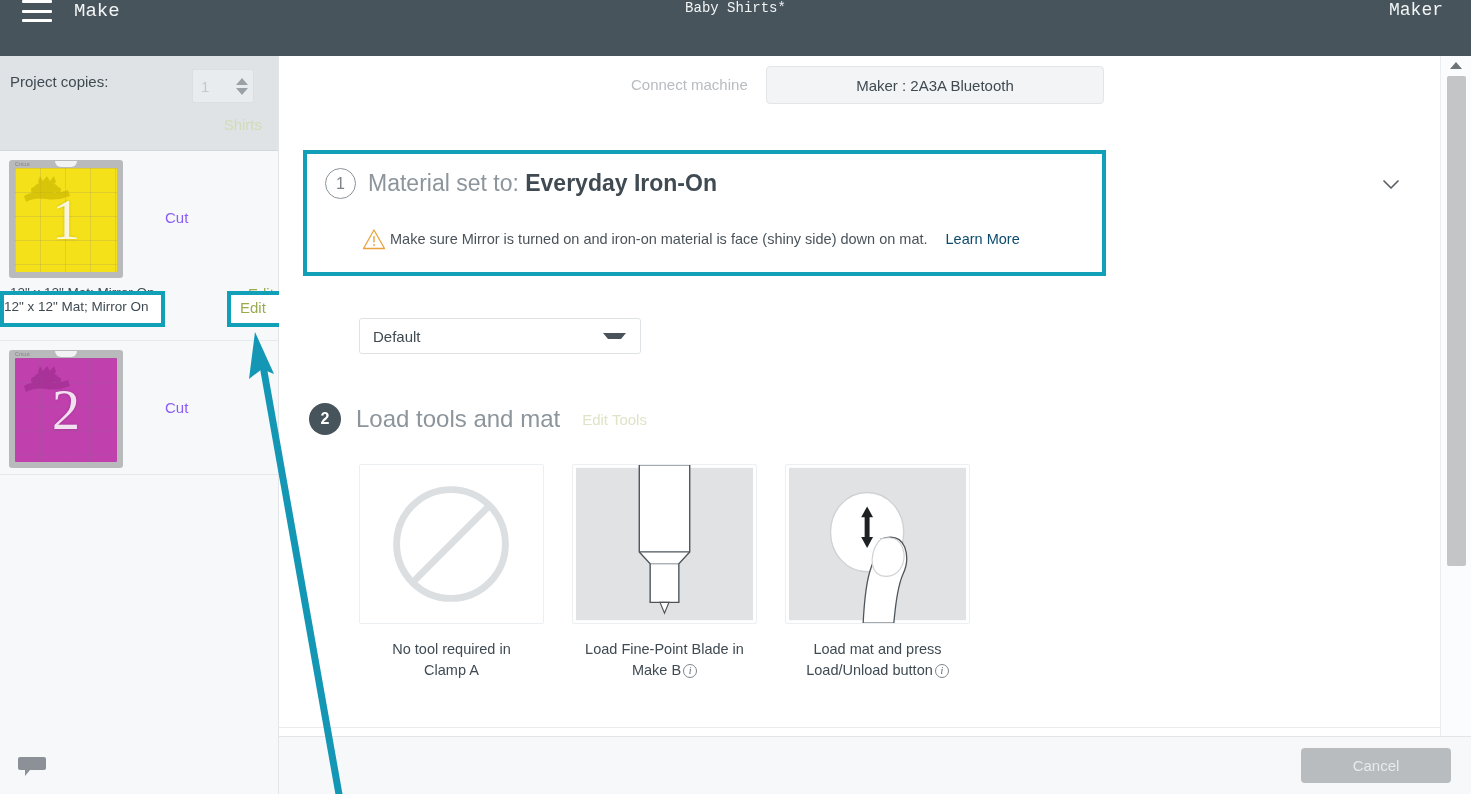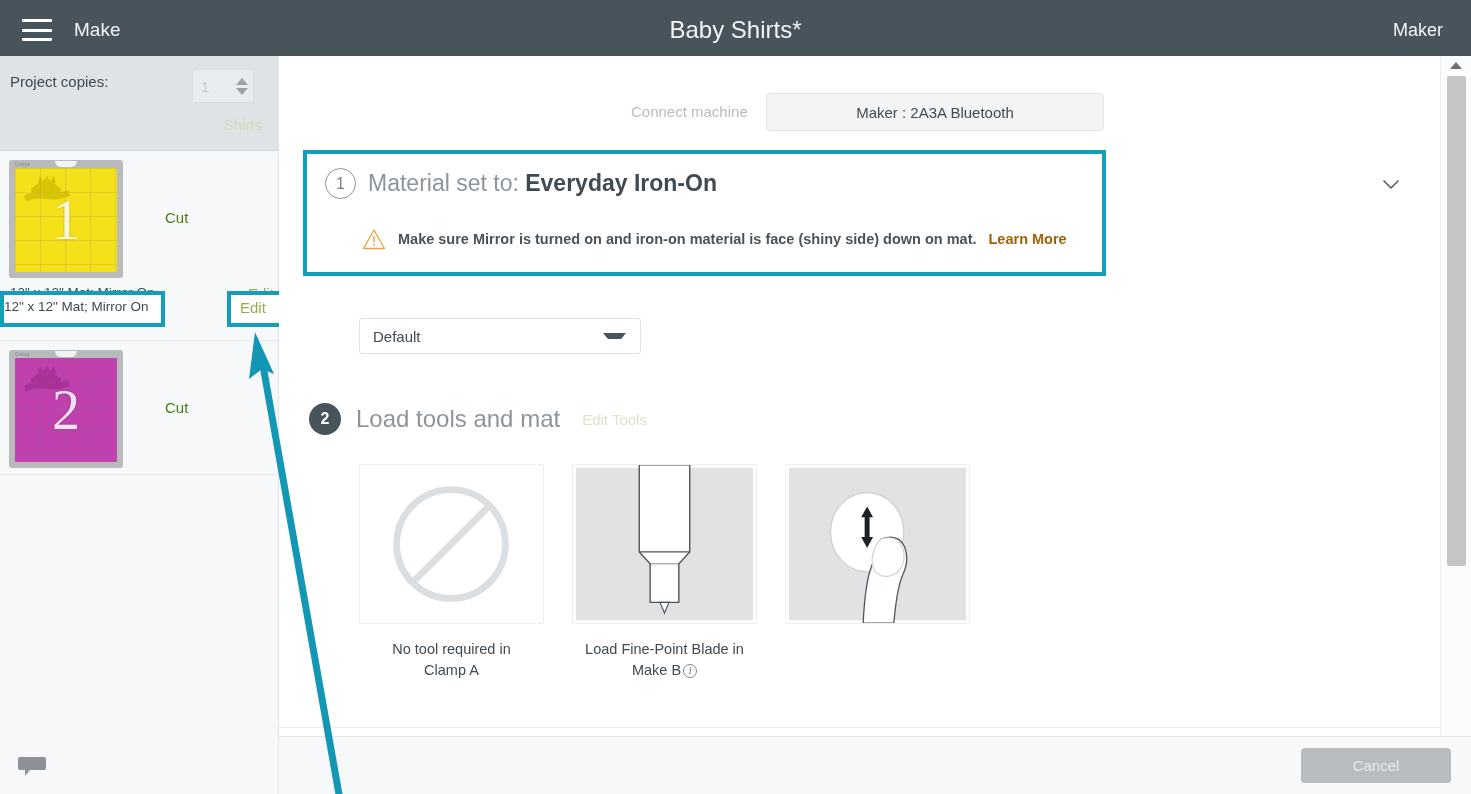--- a/index.html
+++ b/index.html
@@ -8,34 +8,34 @@
     overflow: hidden;
     font-family: "Liberation Sans", sans-serif;
     background: #ffffff;
   }
   #app { position: relative; width: 1471px; height: 794px; }
 
   
   .topbar {
     position: absolute; left: 0; top: 0; width: 1471px; height: 60px;
     background: #47545c; color: #ffffff;
-    display: flex; align-items: center;
+    display: flex;  font-family: Liberation Mono, monospace;
   }
   .hamburger {
     width: 30px; height: 22px; margin-left: 22px;
     display: flex; flex-direction: column; justify-content: space-between;
     cursor: pointer;
   }
   .hamburger span { display: block; height: 3px; background: #ffffff; border-radius: 1px; }
   .topbar-make {
     margin-left: 22px; font-size: 19px; color: #f2f4f5; font-weight: 400;
   }
   .topbar-title {
     position: absolute; left: 0; right: 0; text-align: center;
-    font-size: 24px; color: #f2f4f5; pointer-events: none;
+    font-size: 14px; color: #f2f4f5; pointer-events: none;
   }
   .topbar-right {
     position: absolute; right: 28px; font-size: 18px; color: #f2f4f5;
   }
 
   
   .sidebar {
     position: absolute; left: 0; top: 56px; width: 279px; height: 738px;
     background: #f6f8f9; border-right: 1px solid #e2e6e9;
   }
@@ -102,21 +102,21 @@
   .mat-tab {
     position: absolute; left: 50%; top: 1px; transform: translateX(-50%);
     width: 22px; height: 6px; background: #f2f3f4; border-radius: 0 0 6px 6px;
   }
   .mat-logo {
     position: absolute; left: 6px; top: 1px; font-size: 5px; color: #7c7d7e;
     letter-spacing: .3px;
   }
   .mat-cut {
     position: absolute; left: 165px; top: 58px;
-    font-size: 15px; color: #4d7c0f;
+    font-size: 15px; color: #8b5cf6;
   }
   .mat-meta {
     position: absolute; left: 4px; top: 128px;
     font-size: 13.5px; color: #3f4a52;
     padding: 6px 6px;
   }
   .mat-edit {
     position: absolute; left: 240px; top: 128px;
     font-size: 15px; color: #9aab4e;
     padding: 6px 8px; cursor: pointer;
@@ -129,21 +129,21 @@
   .hl-box { position: absolute; border: 4px solid #12a0b8; background: transparent; }
   #hl-meta { left: 0px; top: 291px; width: 165px; height: 36px; background: #ffffff; }
   #hl-edit { left: 227px; top: 291px; width: 57px; height: 36px; background: #ffffff; }
 
   
   .main {
     position: absolute; left: 279px; top: 56px; right: 31px; bottom: 56px;
     background: #ffffff; overflow: hidden;
   }
   .connect-row {
-    position: absolute; left: 0; right: 0; top: 0; height: 62px; margin-top: 27px;
+    position: absolute; left: 0; right: 0; top: 0; height: 62px;
   }
   .connect-label {
     position: absolute; left: 352px; top: 20px;
     font-size: 15px; color: #b7bcc1;
   }
   .machine-btn {
     position: absolute; left: 487px; top: 10px; width: 338px; height: 38px;
     background: #f2f4f5; border: 1px solid #e2e6e9; border-radius: 4px;
     display: flex; align-items: center; justify-content: center;
     font-size: 15px; color: #3f4a52; cursor: pointer;
@@ -162,25 +162,25 @@
     border: 1px solid #8b949b; color: #7b848b;
     display: flex; align-items: center; justify-content: center;
     font-size: 16px;
   }
   .step1-title {
     margin-left: 12px; font-size: 23px; color: #8c959c; font-weight: 400;
   }
   .step1-title b { color: #3f4a52; font-weight: 700; }
   .warn-row {
     position: absolute; left: 55px; top: 74px;
-    display: flex; align-items: center; gap: 12px; font-weight: bold;
+    display: flex; align-items: center; gap: 4px;
   }
   .warn-icon { width: 24px; height: 22px; }
   .warn-text { font-size: 14.5px; color: #4a535a; }
-  .learn-more { font-size: 14.5px; color: #a16207; cursor: pointer; }
+  .learn-more { font-size: 14.5px; color: #0c4a6e; margin-left: 14px; cursor: pointer; }
 
   .chevron-down {
     position: absolute; left: 1100px; top: 116px;
     width: 24px; height: 24px; cursor: pointer;
   }
 
   .pressure-label {
     position: absolute; left: 80px; top: 236px;
     font-size: 14.5px; color: #5a6268; margin-top: 41px;
   }
@@ -430,20 +430,26 @@
       <div class="tool-card">
         <div class="tool-img gray">
           <svg width="185" height="160" viewBox="0 0 185 160">
             <rect x="3" y="3" width="179" height="154" fill="#e0e2e4"></rect>
             <ellipse cx="82" cy="68" rx="37" ry="40" fill="#ffffff" stroke="#cfd2d4" stroke-width="1.4"></ellipse>
             <path d="M82 42 L88 53 L84.5 53 L84.5 73 L88 73 L82 84 L76 73 L79.5 73 L79.5 53 L76 53 Z" fill="#1d2124"></path>
             <path d="M96 75 q18 -6 24 8 q5 14 -2 28 q-6 14 -9 49 L78 160 q2 -40 8 -56 q5 -14 10 -29 z" fill="#ffffff" stroke="#4d555b" stroke-width="1.3"></path>
             <path d="M96 75 q17 -5 22 9 q4 12 -3 22 q-7 9 -19 6 q-9 -3 -9 -16 q1 -14 9 -21 z" fill="#ffffff" stroke="#cfd2d4" stroke-width="1.2"></path>
           </svg>
         </div>
+        <div class="tool-caption">
+          <div>Load mat and press</div>
+          <div>
+            <span>Load/Unload button</span><span class="info-i">i</span>
+          </div>
+        </div>
       </div>
 
     </div>
 
     <div class="main-bottom-rule"></div>
   </div>
 
   <div class="scrollbar">
     <div class="sb-arrow sb-up"></div>
     <div class="sb-thumb"></div>

